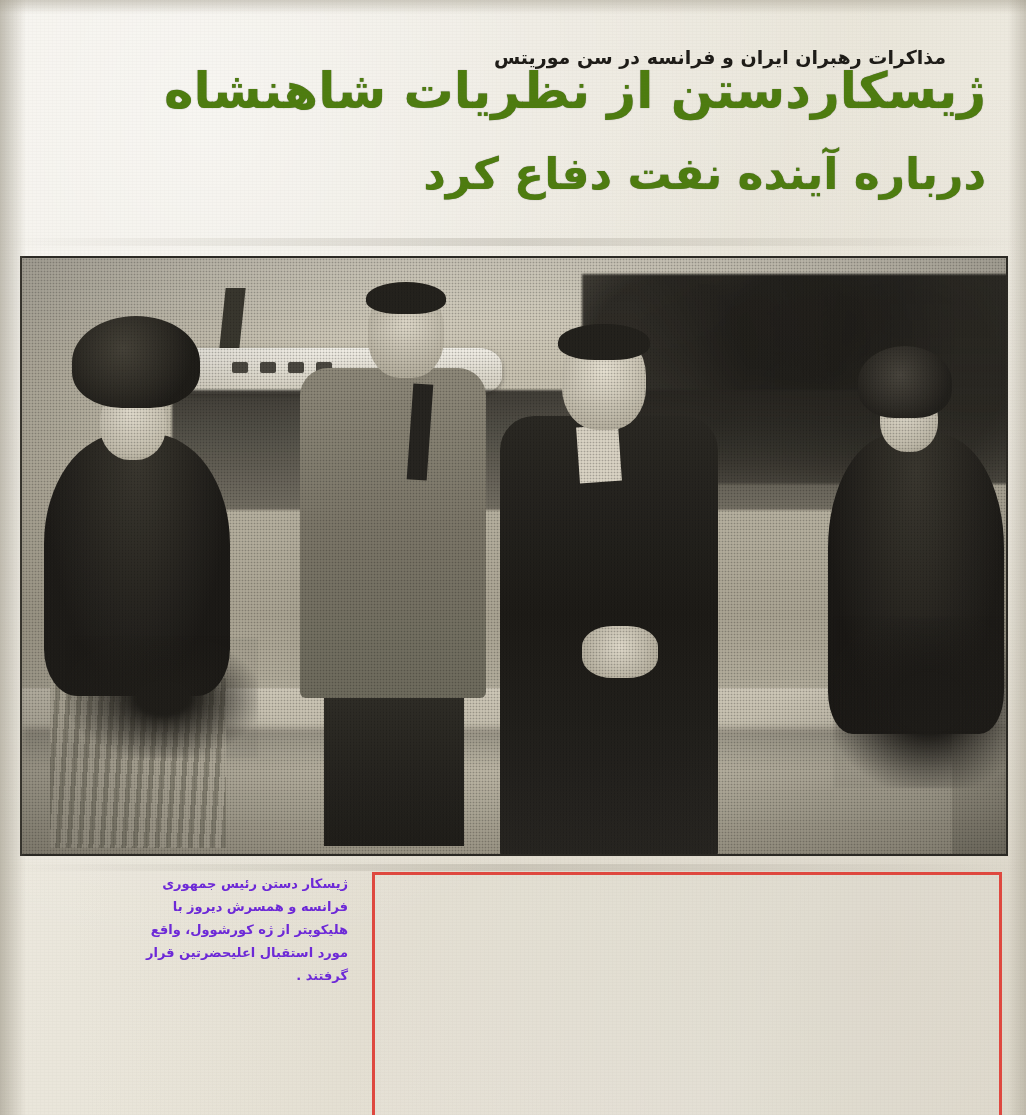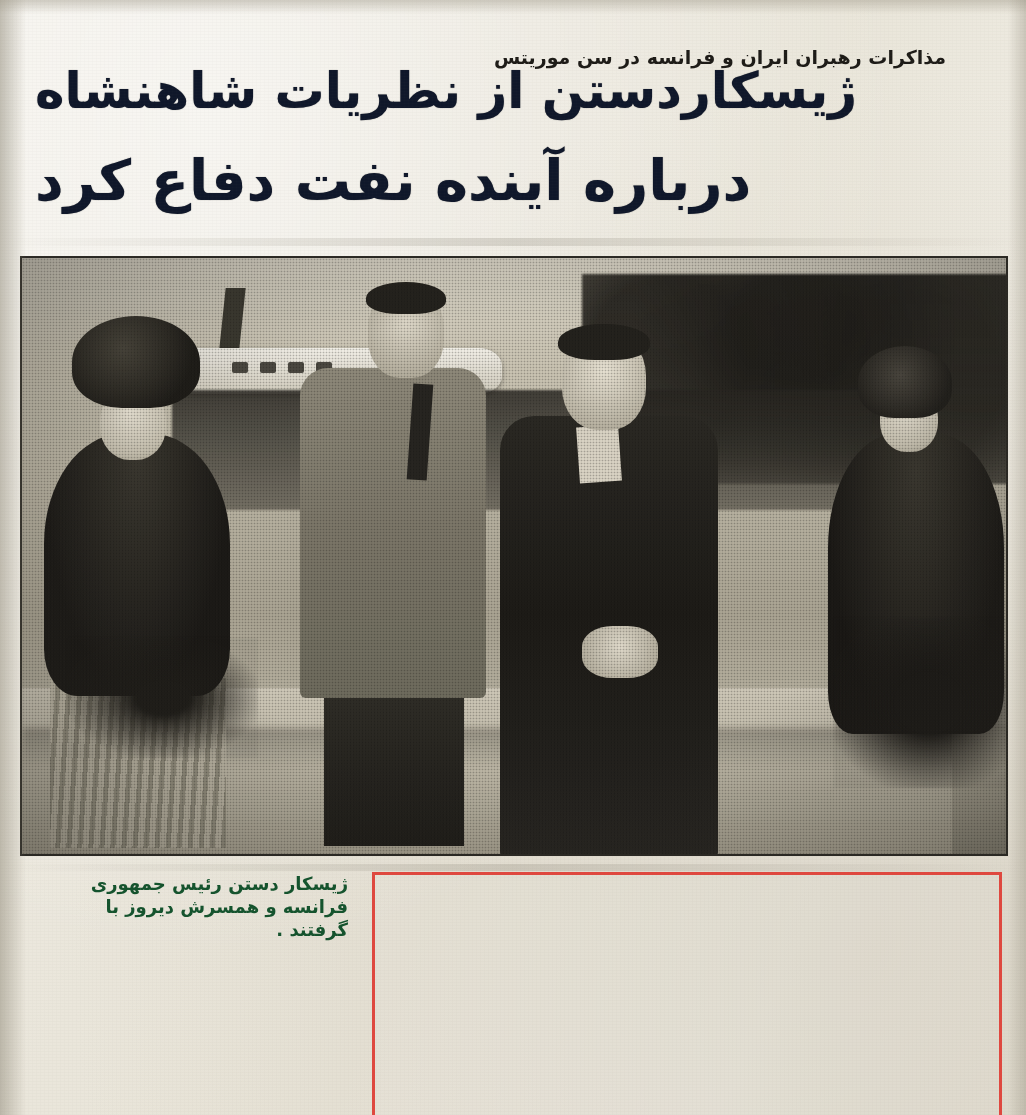--- a/index.html
+++ b/index.html
@@ -63,38 +63,38 @@
     font-weight: bold;
     font-size: 19px;
     letter-spacing: -0.5px;
     color: #1d1b17;
     direction: rtl;
     white-space: nowrap;
     margin-top: 24px;
   }
   .headline {
     position: absolute;
-    right: 11px;
+    right: 40px;
     width: 980px;
-    text-align: left;
+    text-align: right;
     font-family: "DejaVu Sans", sans-serif;
     font-weight: bold;
-    color: #0f172a;
+    color: #4d7c0f;
     direction: rtl;
     text-shadow: 0 0 1px rgba(0,0,0,.5);
     white-space: nowrap;
   }
   .headline-1 {
     top: 62px;
     font-size: 50px;
     letter-spacing: -1px;
   }
   .headline-2 {
     top: 148px;
-    font-size: 56px;
+    font-size: 44px;
     letter-spacing: -1px;
   }
 
   
   #photo-wrap {
     position: absolute;
     left: 20px;
     top: 256px;
     width: 988px;
     height: 600px;
@@ -221,23 +221,23 @@
   
   #caption {
     position: absolute;
     left: 22px;
     top: 872px;
     width: 326px;
     direction: rtl;
     text-align: justify;
     font-family: "DejaVu Sans", sans-serif;
     font-weight: bold;
-    font-size: 18px;
+    font-size: 13px;
     line-height: 23px;
-    color: #14532d;
+    color: #6d28d9;
     letter-spacing: -0.2px;
   }
   #caption .cap-line { display: block; white-space: nowrap; }
 
   
   #red-box {
     position: absolute;
     left: 372px;
     top: 872px;
     width: 630px;
@@ -327,20 +327,22 @@
       <div class="ph fig p4-hair"></div>
 
       <div id="halftone"></div>
       <div id="photo-vignette"></div>
     </div>
   </div>
 
   <div id="caption">
     <span class="cap-line">ژیسکار دستن رئیس جمهوری</span>
     <span class="cap-line">فرانسه و همسرش دیروز با</span>
+    <span class="cap-line">هلیکوپتر از ژه کورشوول، واقع</span>
+    <span class="cap-line">مورد استقبال اعلیحضرتین قرار</span>
     <span class="cap-line">گرفتند .</span>
   </div>
 
   <div id="red-box">
     <div id="red-box-inner"></div>
   </div>
 
 
   <div class="crease" style="left:0;top:238px;width:1026px;height:8px;"></div>
   <div class="crease" style="left:0;top:864px;width:1026px;height:7px;"></div>

